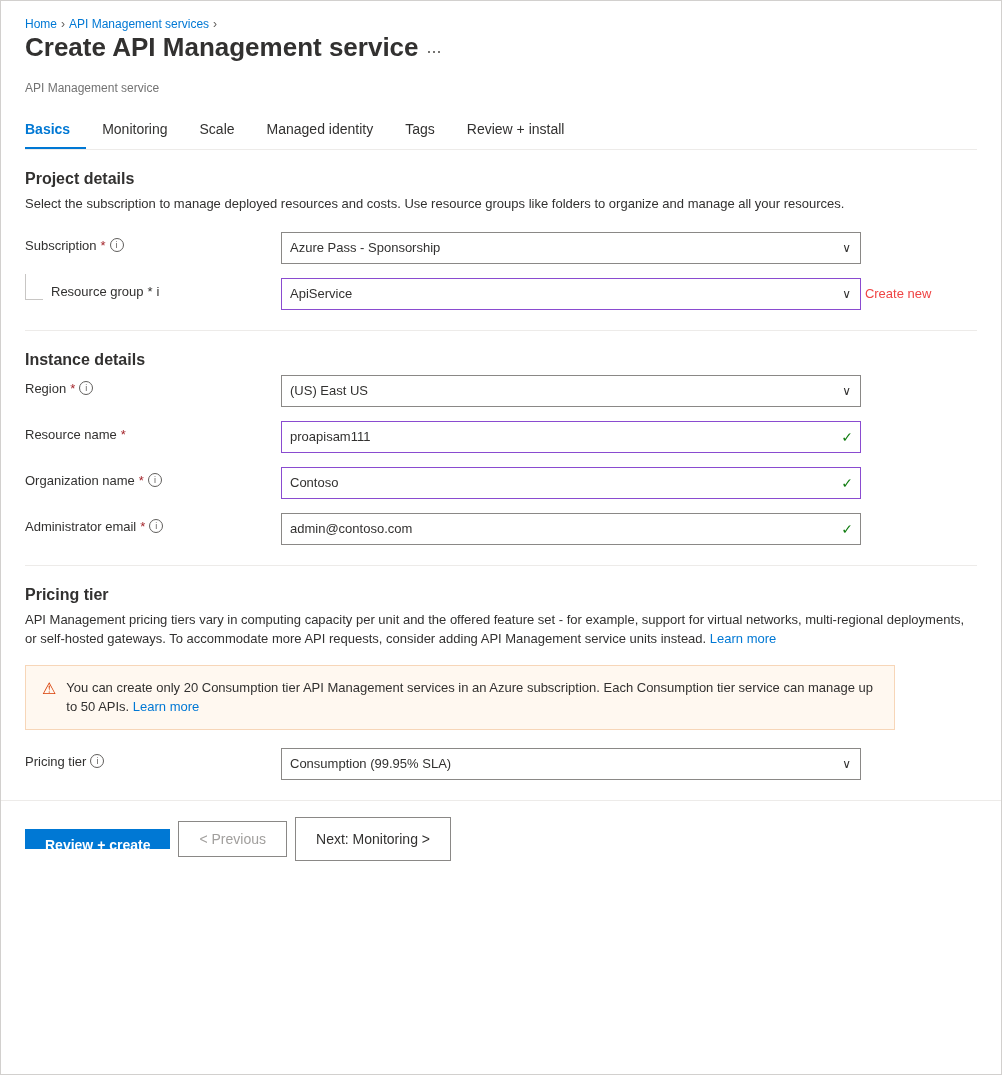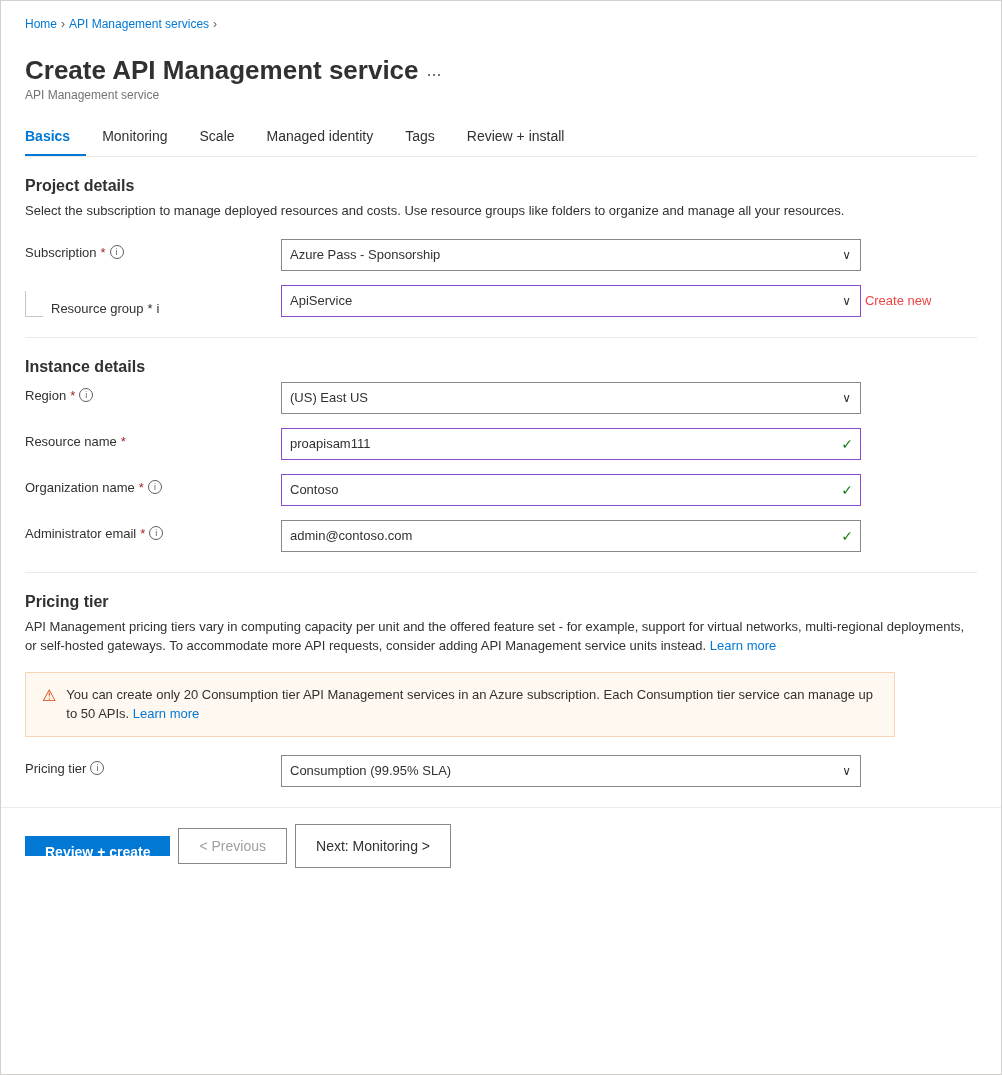--- a/index.html
+++ b/index.html
@@ -17,30 +17,30 @@
       border: 1px solid #d2d0ce;
     }
     .content-area {
       padding: 16px 24px 0 24px;
     }
     .breadcrumb {
       display: flex;
       align-items: center;
       font-size: 12px;
       color: #0078d4;
-      margin-bottom: 24px;
+      margin-bottom: 1px;
       gap: 4px;
     }
     .breadcrumb span { color: #605e5c; }
     .breadcrumb a { color: #0078d4; text-decoration: none; cursor: pointer; }
     .page-title {
       font-size: 26px;
       font-weight: 600;
       color: #323130;
-      margin-bottom: 2px;
+      margin-bottom: 18px;
       display: flex;
       align-items: center;
       gap: 8px;
     }
     .page-title .ellipsis {
       font-size: 18px;
       color: #605e5c;
       font-weight: 400;
     }
     .page-subtitle {
@@ -159,21 +159,21 @@
     .input-with-check .check-icon {
       position: absolute;
       right: 8px;
       top: 50%;
       transform: translateY(-50%);
       color: #107c10;
       font-size: 14px;
     }
     .resource-group-row {
       display: flex;
-      align-items: flex-end;
+      align-items: flex-start;
       margin-bottom: 14px;
       gap: 16px;
     }
     .resource-group-label-indent {
       width: 240px;
       min-width: 240px;
       display: flex;
       align-items: center;
       gap: 4px;
       padding-top: 6px;

